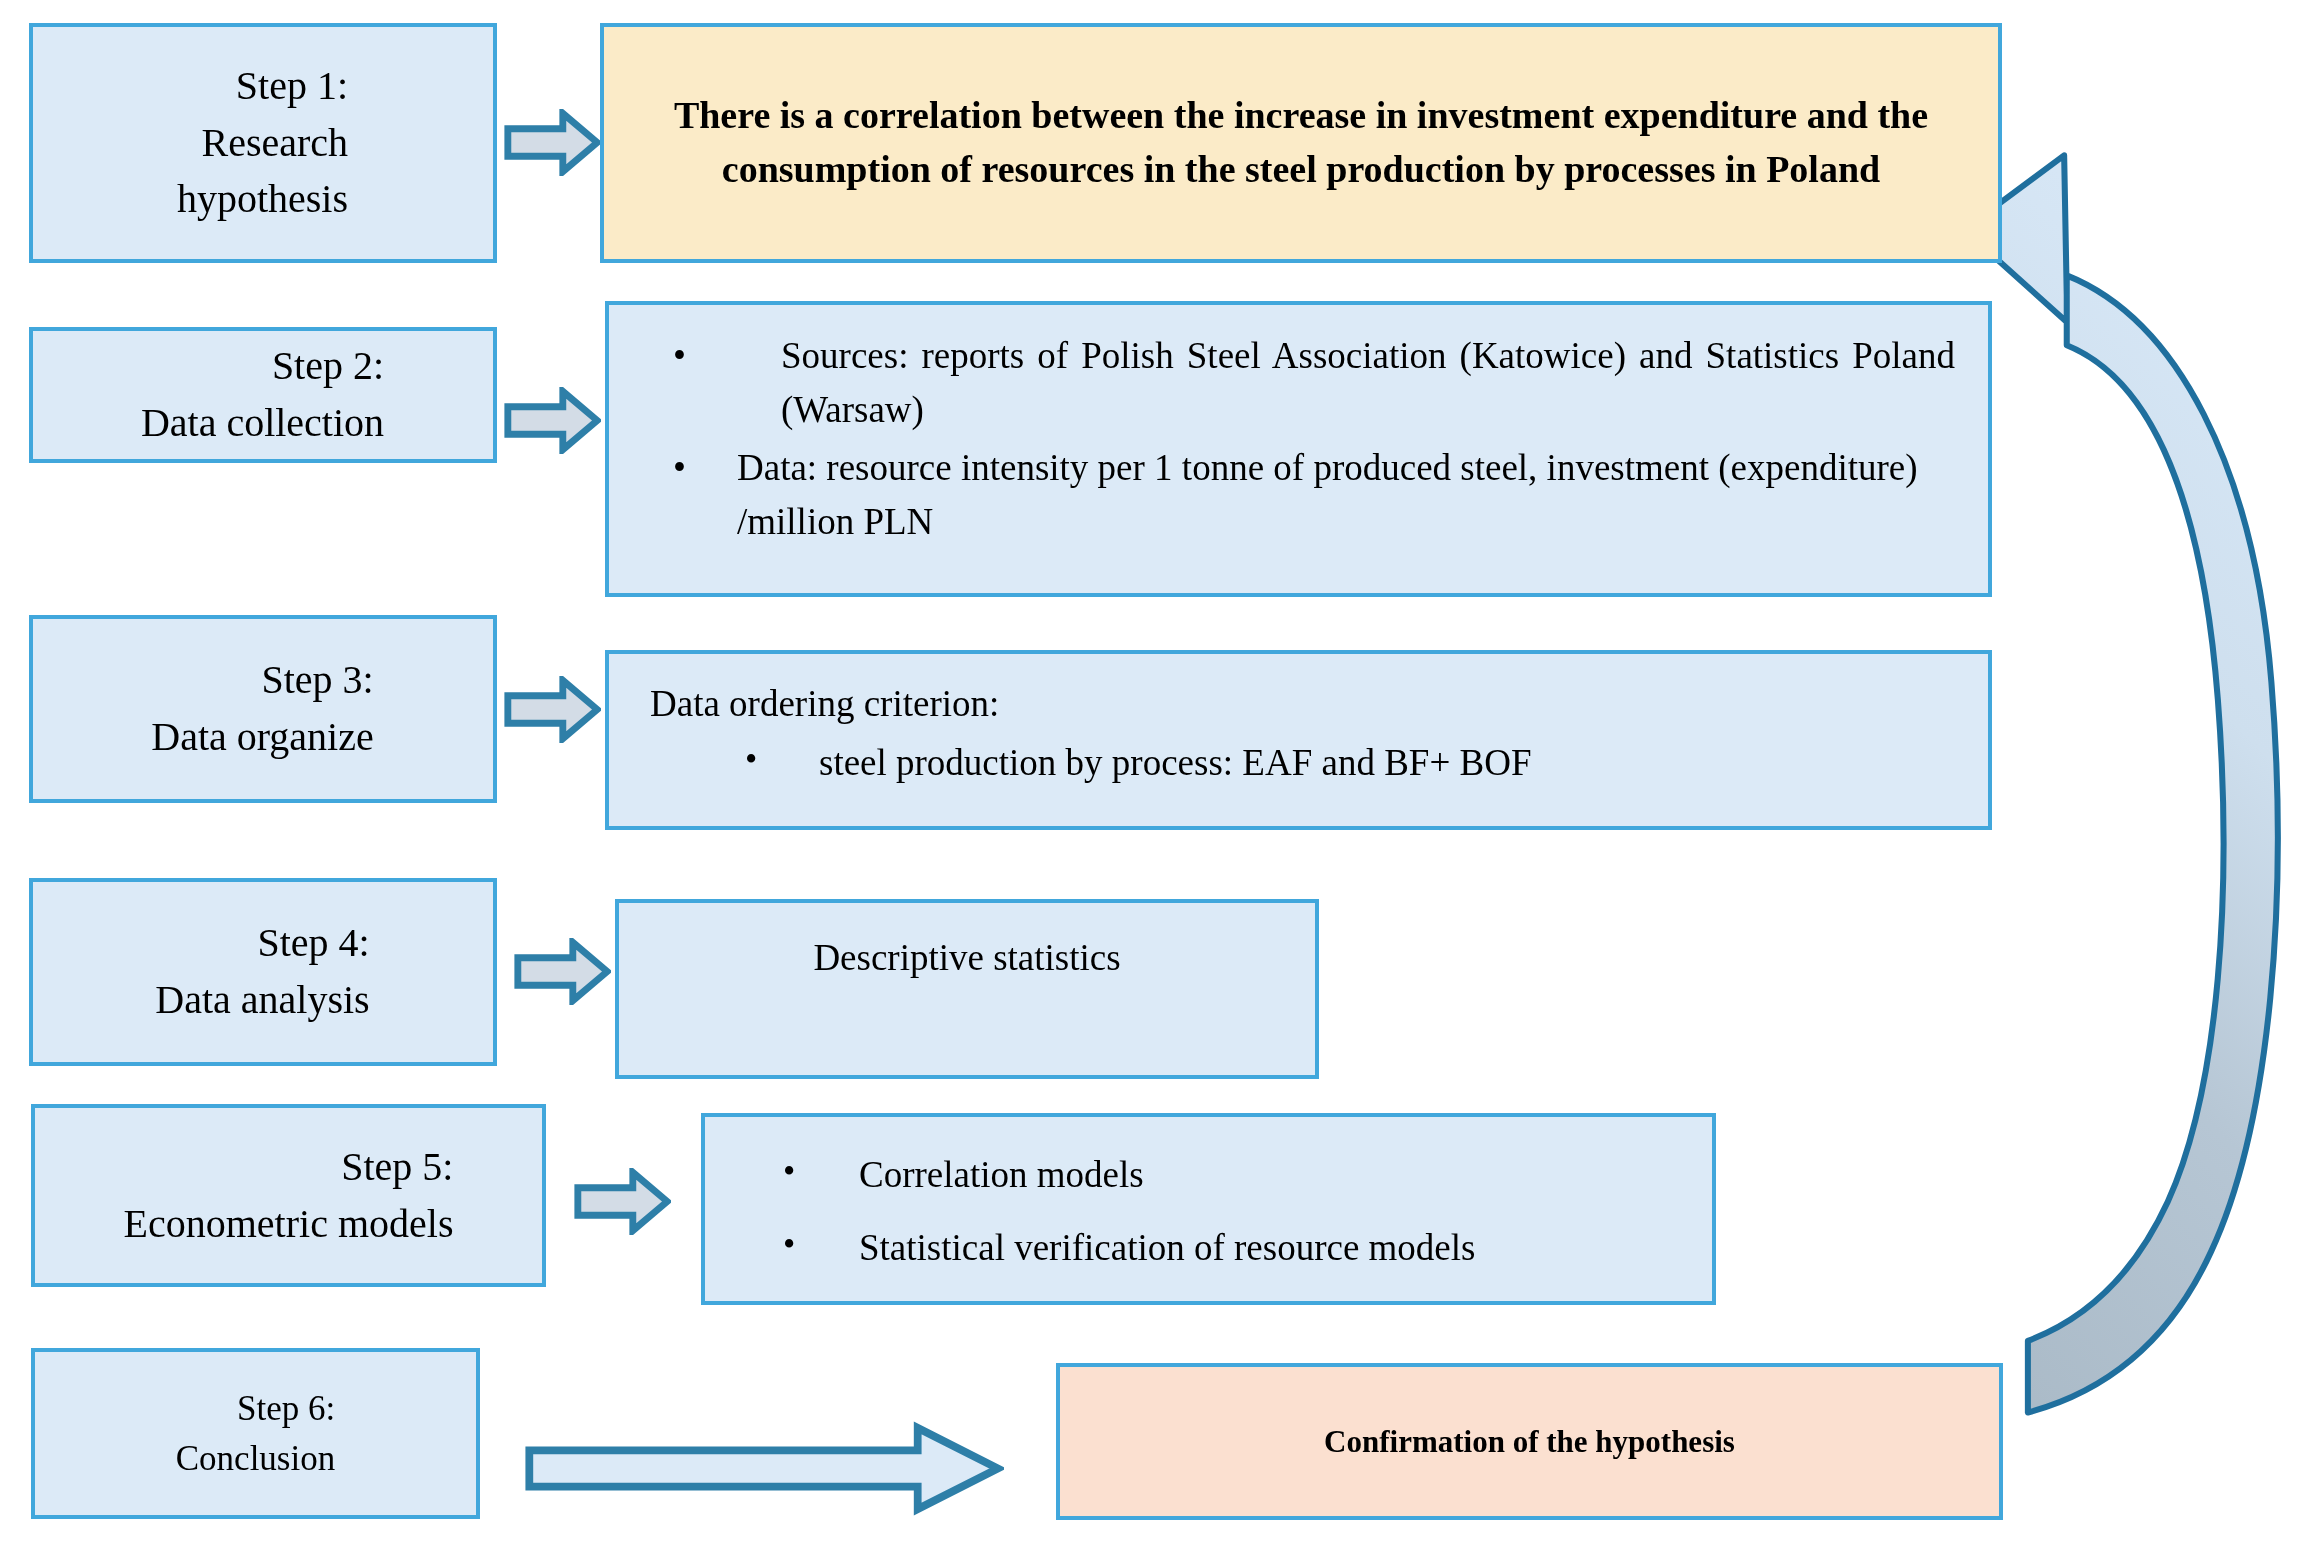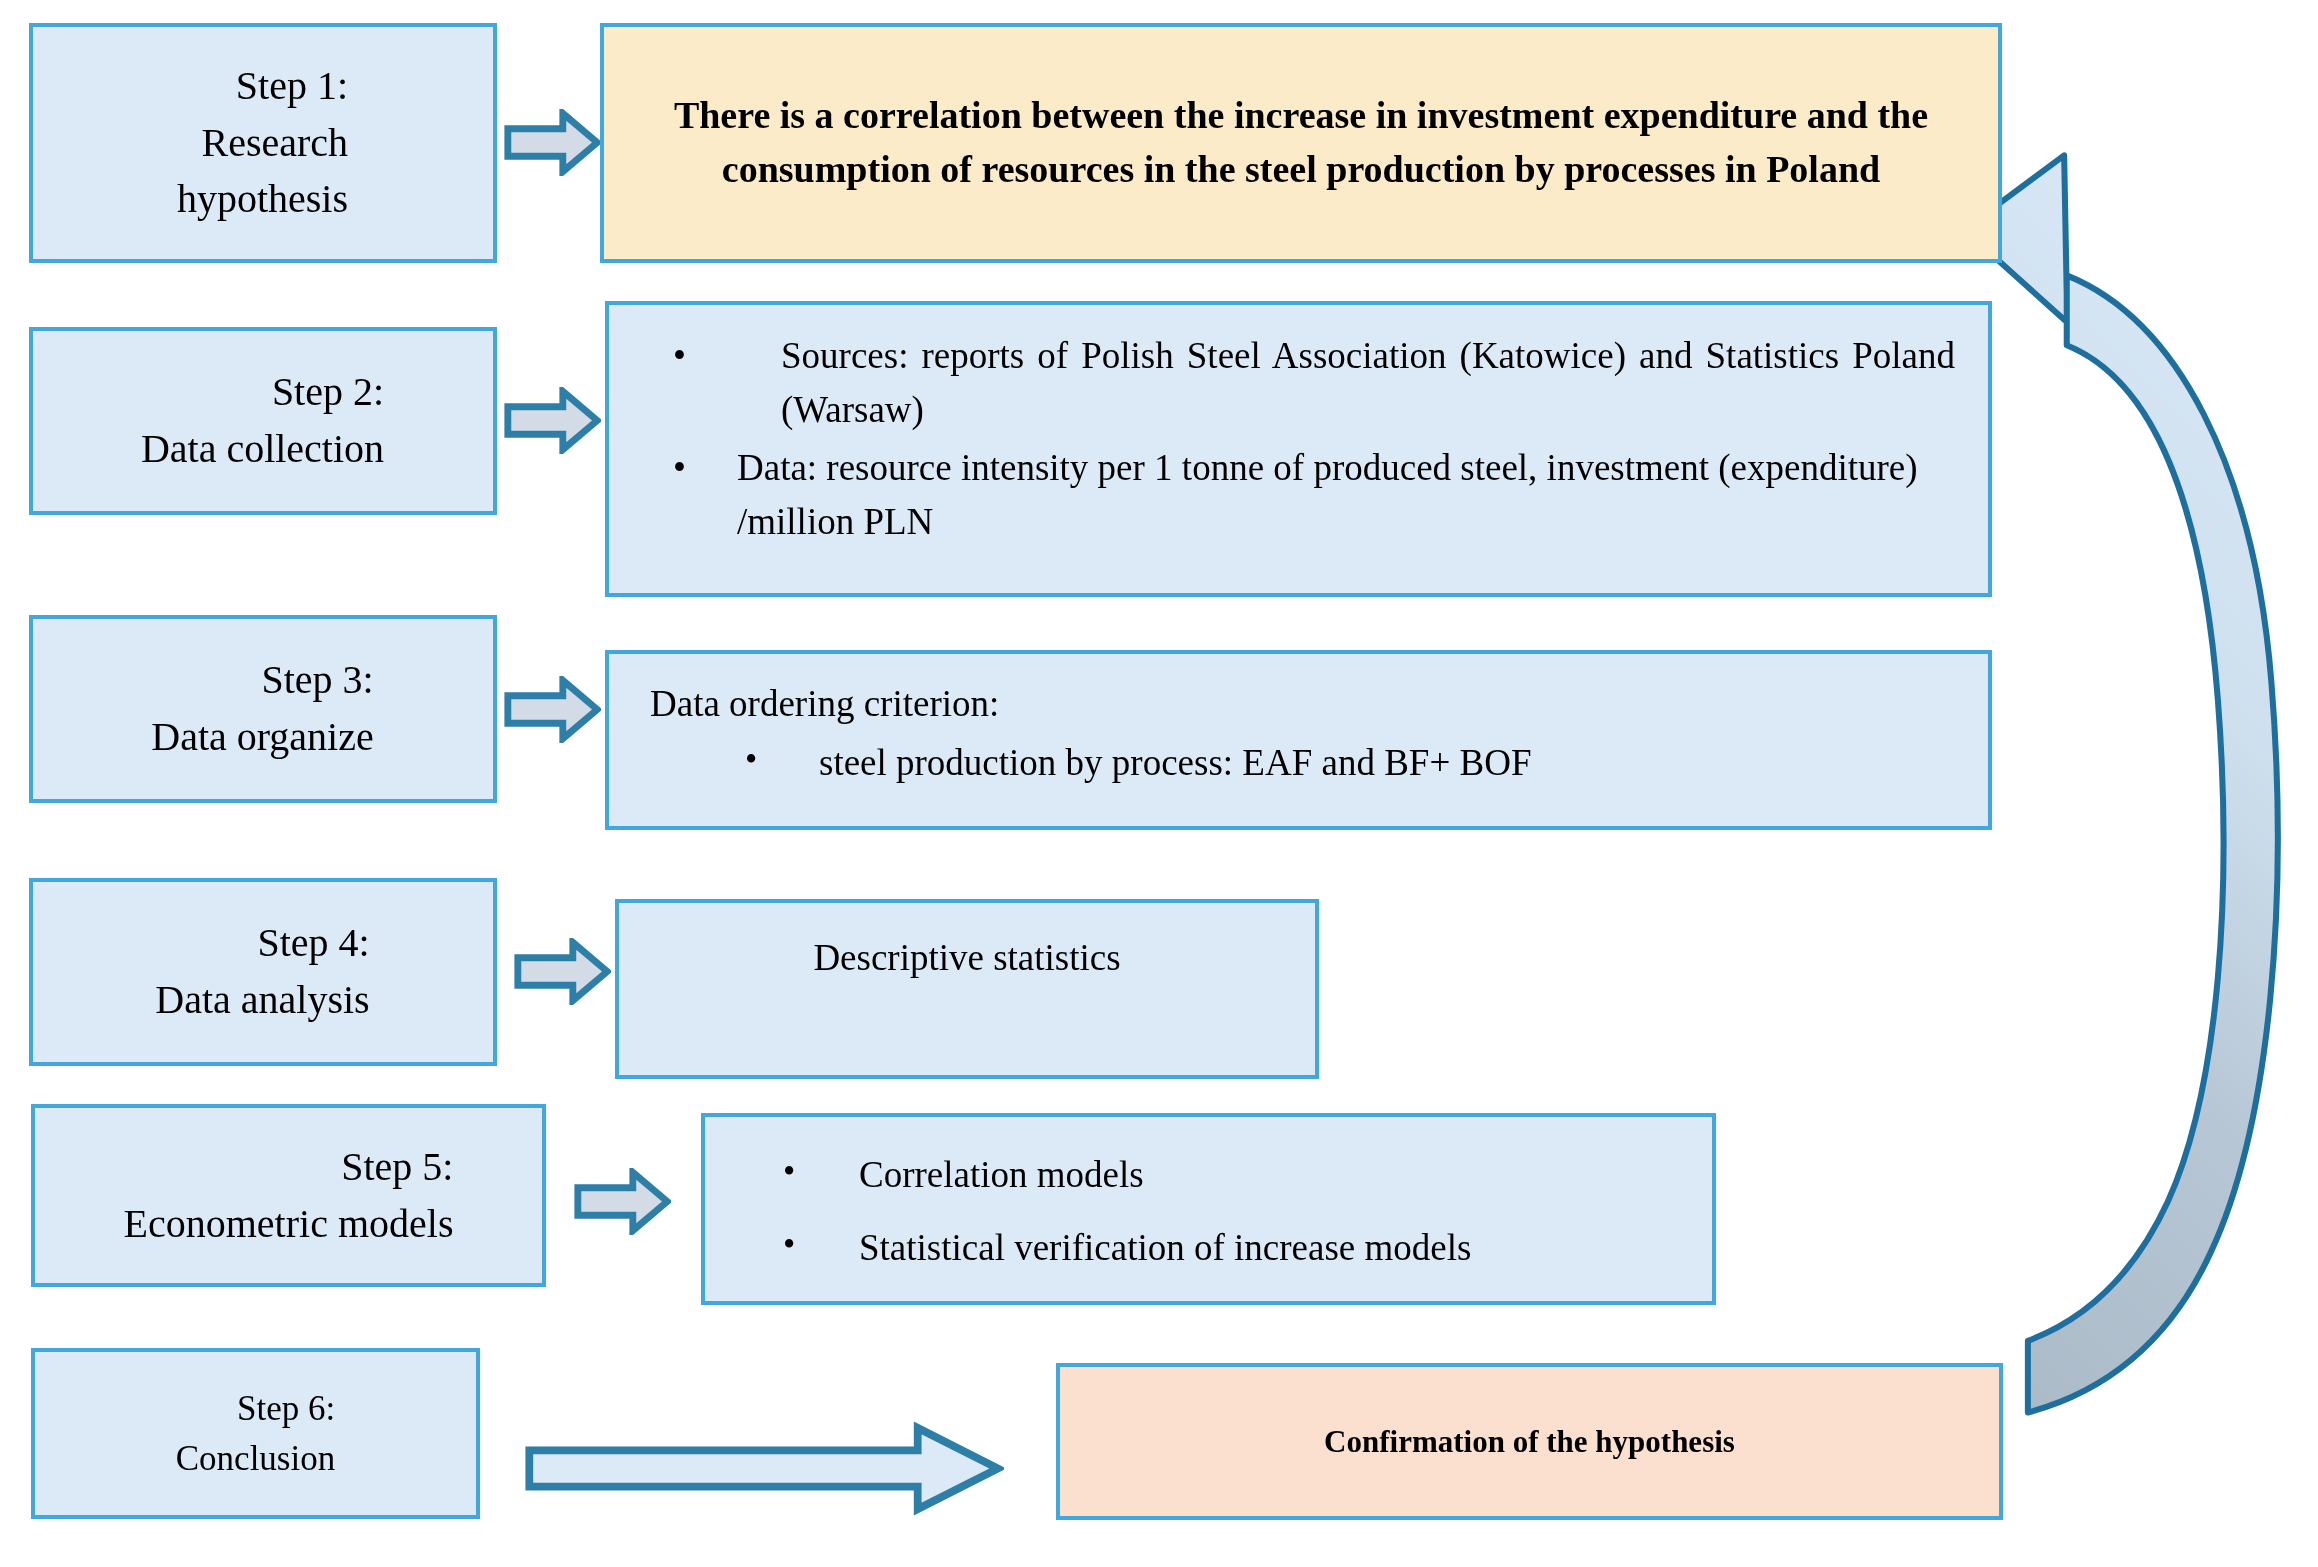--- a/index.html
+++ b/index.html
@@ -153,21 +153,21 @@
   </div>
 
   <svg class="arrow-svg" style="left:504px; top:109px; width:97px; height:67px;" viewBox="0 0 112 78">
     <path d="M 4 23 L 68 23 L 68 5 L 108 39 L 68 73 L 68 55 L 4 55 Z" fill="#D3DCE6" stroke="#2E7FA8" stroke-width="8" stroke-linejoin="miter"></path>
   </svg>
 
   <div class="box hyp" style="left:600px; top:23px; width:1402px; height:240px;">
     <div class="hyp-text">There is a correlation between the increase in investment expenditure and the consumption of resources in the steel production by processes in Poland</div>
   </div>
 
-  <div class="box" style="left:28.5px; top:327px; width:468px; height:188px;">
+  <div class="box" style="left:28.5px; top:327px; width:468px; height:136px;">
     <div class="step-label">Step 2:
 Data collection</div>
   </div>
 
   <svg class="arrow-svg" style="left:504px; top:387px; width:97px; height:67px;" viewBox="0 0 112 78">
     <path d="M 4 23 L 68 23 L 68 5 L 108 39 L 68 73 L 68 55 L 4 55 Z" fill="#D3DCE6" stroke="#2E7FA8" stroke-width="8" stroke-linejoin="miter"></path>
   </svg>
 
   <div class="box" style="left:605px; top:301px; width:1387px; height:296px; align-items:flex-start;">
     <div class="content pad-a">
@@ -231,21 +231,21 @@
 
   <div class="box" style="left:701px; top:1113px; width:1015px; height:192px; align-items:flex-start;">
     <div class="content pad-d">
       <ul class="bul3">
         <li>
           <span class="dot">•</span>
           <span class="txt">Correlation models</span>
         </li>
         <li>
           <span class="dot">•</span>
-          <span class="txt">Statistical verification of increase models</span>
+          <span class="txt">Statistical verification of resource models</span>
         </li>
       </ul>
     </div>
   </div>
 
   <div class="box" style="left:31px; top:1348px; width:449px; height:171px;">
     <div class="step-label small">Step 6:
 Conclusion</div>
   </div>
 

